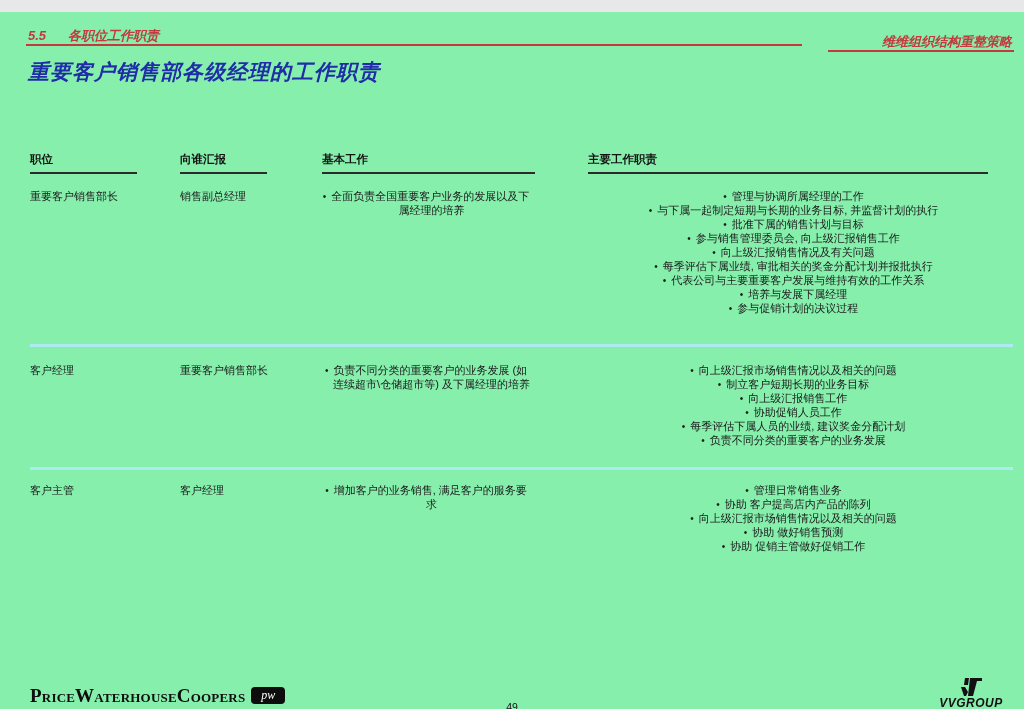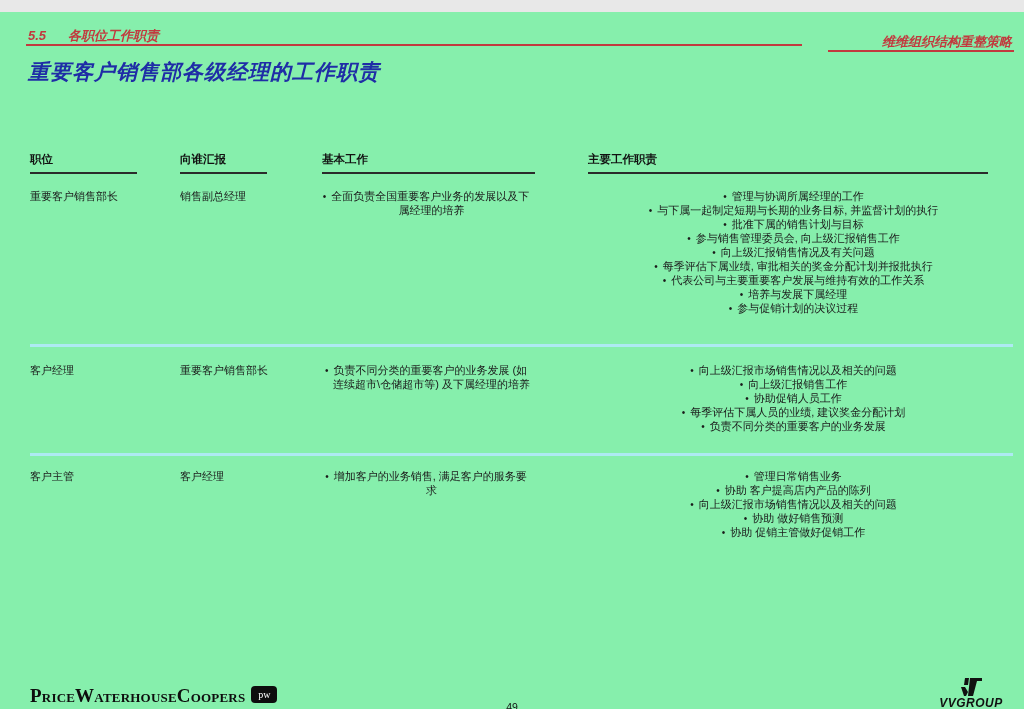--- a/index.html
+++ b/index.html
@@ -55,32 +55,33 @@
   }
   ul.bullets li::before{content:"\2022\2002";font-size:10px;}
   .sep{height:3px;background:#aeeaf2;}
   .sep1{margin-top:28px;}
   .row2{margin-top:17px;}
   .sep2{margin-top:19px;}
   .row3{margin-top:14px;}
   
   .pwc{
     position:absolute;left:30px;top:674px;
-    display:flex;gap:6px;
+    display:flex;align-items:center;gap:6px;
   }
   .pwc-word{
     font-family:"Liberation Serif","DejaVu Serif",serif;
     font-variant:small-caps;font-weight:600;
     font-size:19px;letter-spacing:0.2px;color:#0d0d0d;
     line-height:1;
   }
   .pwc-badge{
-    width:26px;height:17px;background:#0d0d0d;border-radius:4px;
-    color:#ffffff;font-size:10px;line-height:17px;text-align:center;
+    width:34px;height:17px;background:#0d0d0d;border-radius:4px;
+    color:#ffffff;font-size:12px;line-height:17px;text-align:center;
     font-family:"Liberation Serif",serif;
+    font-style:italic;
   }
   .page-num{
     position:absolute;left:0;right:0;top:689px;text-align:center;
     font-size:10.5px;color:#111;
   }
   .vvlogo{
     position:absolute;right:14px;top:666px;width:78px;
     text-align:center;line-height:1;
   }
   .vv-mark{display:block;margin:0 auto 1px auto;}
@@ -162,20 +163,21 @@
       <div class="cell">客户经理</div>
       <div class="cell">重要客户销售部长</div>
       <div class="cell cell-basic">
         <ul class="bullets">
             <li>负责不同分类的重要客户的业务发展 (如连续超市\仓储超市等) 及下属经理的培养</li>
           </ul>
       </div>
       <div class="cell">
         <ul class="bullets">
             <li>向上级汇报市场销售情况以及相关的问题</li>
+            <li>制立客户短期长期的业务目标</li>
             <li>向上级汇报销售工作</li>
             <li>协助促销人员工作</li>
             <li>每季评估下属人员的业绩, 建议奖金分配计划</li>
             <li>负责不同分类的重要客户的业务发展</li>
           </ul>
       </div>
     </div>
 
     <div class="sep sep2"></div>
 

